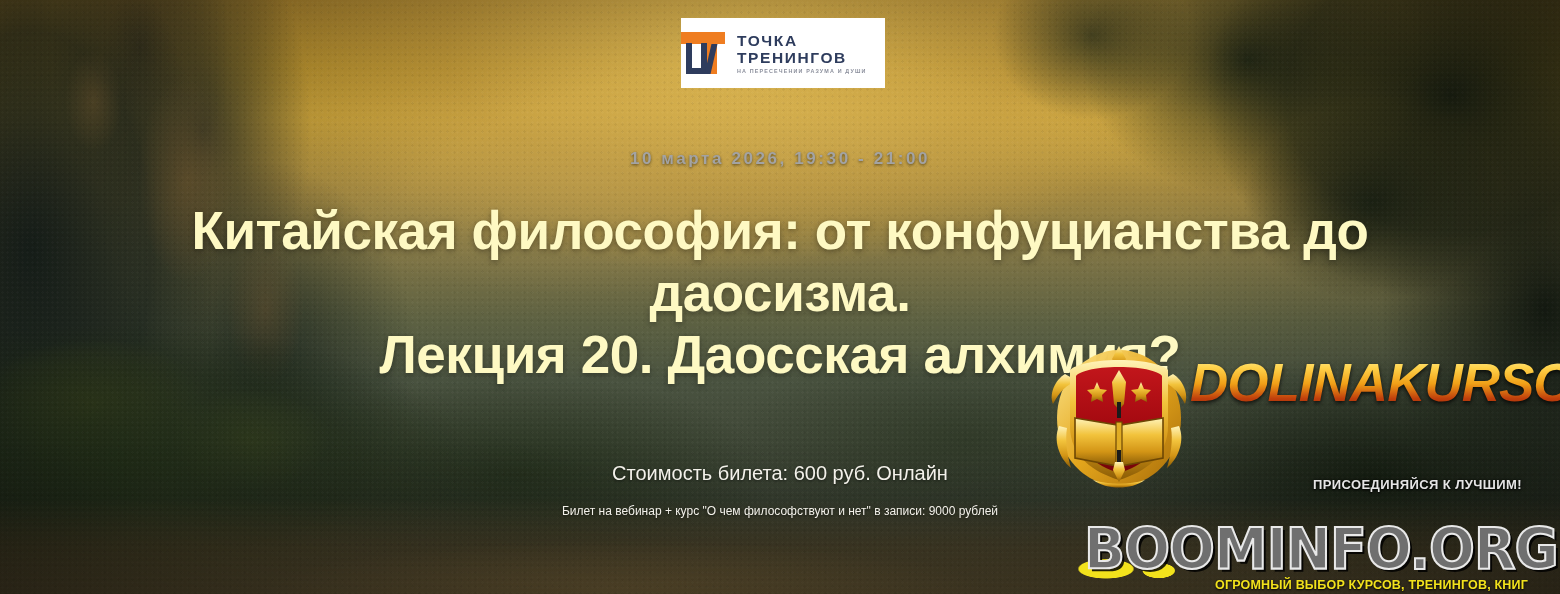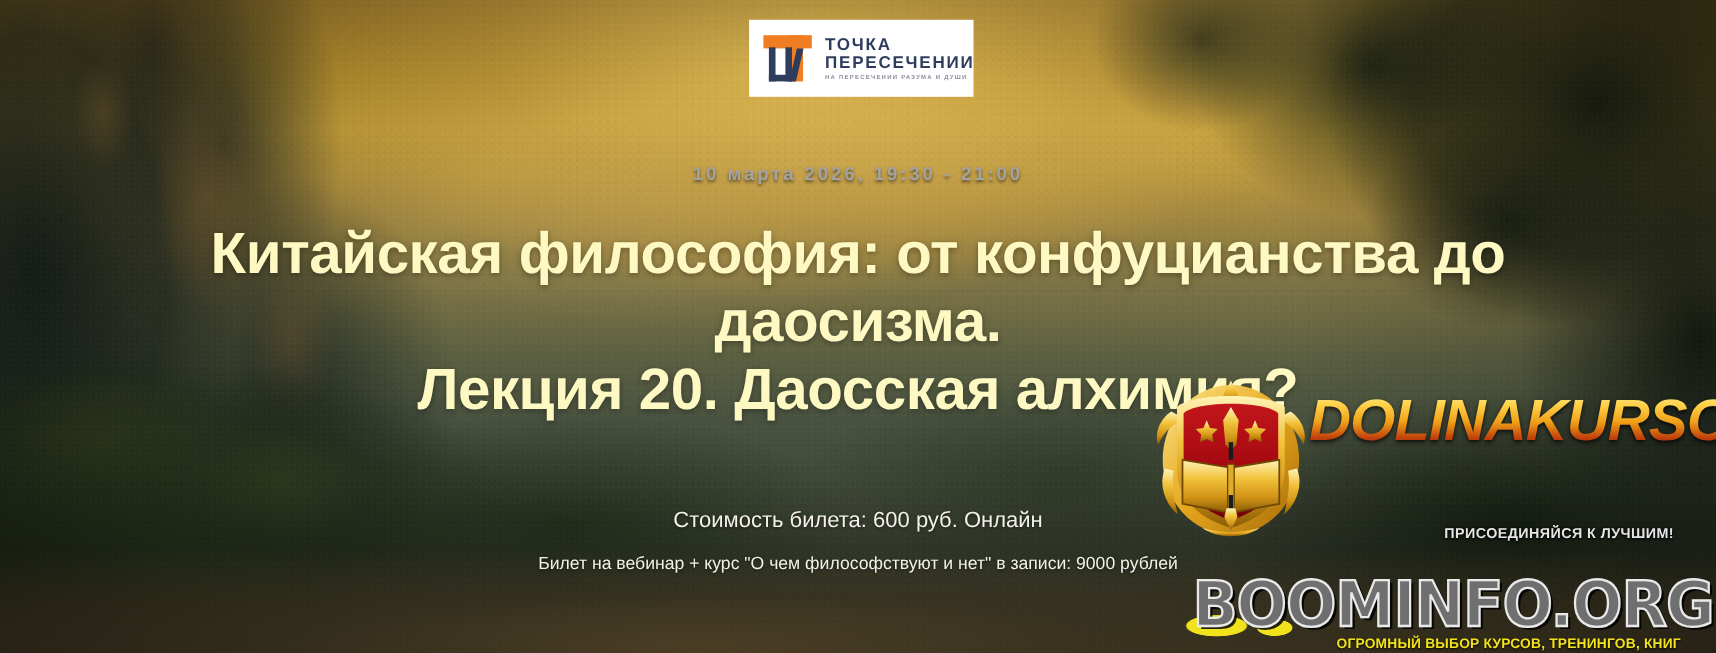--- a/index.html
+++ b/index.html
@@ -97,21 +97,20 @@
     background-position: 0 0, 3px 2px;
   }
 
   
   .logo-plate {
     position:absolute;
     left:681px; top:18px;
     width:204px; height:70px;
     background:#ffffff;
     display:flex; align-items:center;
-    padding-left:13px;
     z-index:6;
   }
   .logo-mark { width:44px; height:42px; position:relative; flex:none; }
   .logo-mark .bar-top {
     position:absolute; left:0; top:0; width:44px; height:12px; background:#ef7d21;
   }
   .logo-mark .bar-v {
     position:absolute; left:24px; top:0; width:12px; height:42px; background:#ef7d21;
   }
   .logo-mark .letter-u {
@@ -151,21 +150,21 @@
   }
   .title .line2 { display:block; }
 
   .price-1 {
     position:absolute; top:462px; left:0; right:0;
     color:#f3f1ea; font-size:20px; font-weight:300;
     text-shadow:0 1px 3px rgba(0,0,0,.5);
   }
   .price-2 {
     position:absolute; top:504px; left:0; right:0;
-    color:#f3f1ea; font-size:16px; font-weight:300;
+    color:#f3f1ea; font-size:12px; font-weight:300;
     text-shadow:0 1px 3px rgba(0,0,0,.5);
   }
 
   
   .wm-dolina {
     position:absolute; left:1035px; top:330px;
     width:525px; height:130px; z-index:8;
     pointer-events:none;
   }
   .crest { position:absolute; left:0; top:0; width:168px; height:168px; }
@@ -234,21 +233,21 @@
 
   <div class="logo-plate">
     <div class="logo-mark">
       <div class="bar-top"></div>
       <div class="bar-v"></div>
       <div class="letter-u"></div>
       <div class="letter-n"></div>
     </div>
     <div class="logo-text">
       <div class="logo-line1">ТОЧКА</div>
-      <div class="logo-line2">ПЕРЕСЕЧЕНИИ</div>
+      <div class="logo-line2">ТРЕНИНГОВ</div>
       <div class="logo-tag">НА ПЕРЕСЕЧЕНИИ РАЗУМА И ДУШИ</div>
     </div>
   </div>
 
   <div class="content">
     <div class="event-date">10 марта 2026, 19:30 - 21:00</div>
 
     <div class="title">
       <span>Китайская философия: от конфуцианства до даосизма.</span>
       <span class="line2">Лекция 20. Даосская алхимия?</span>

